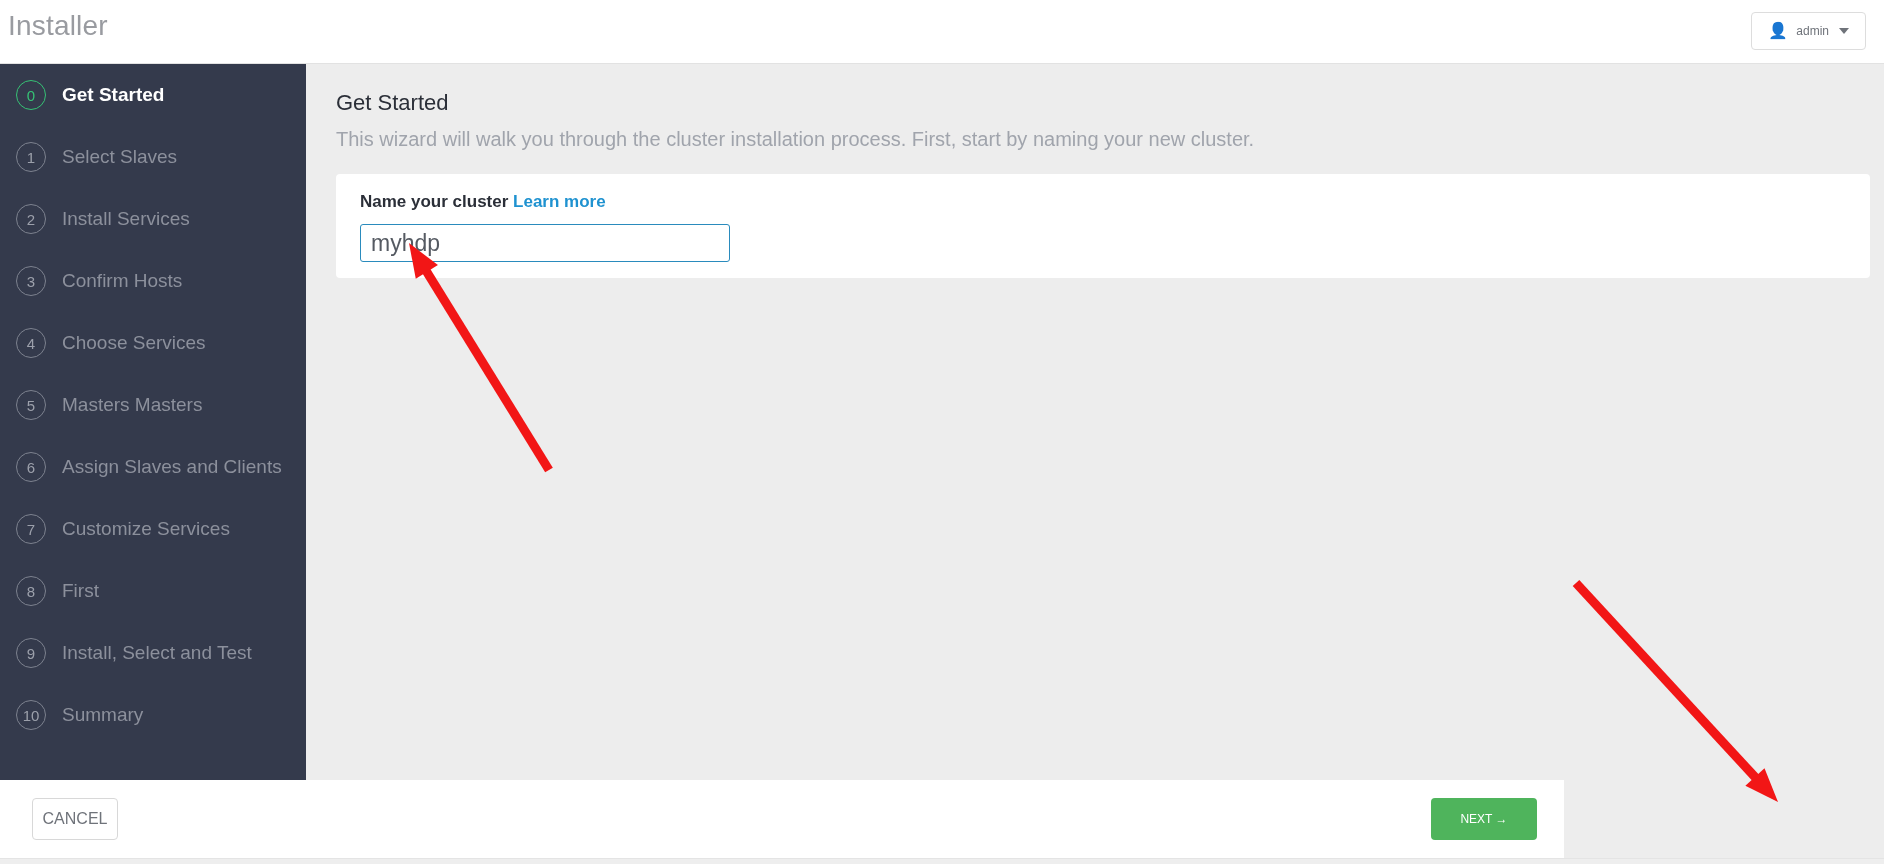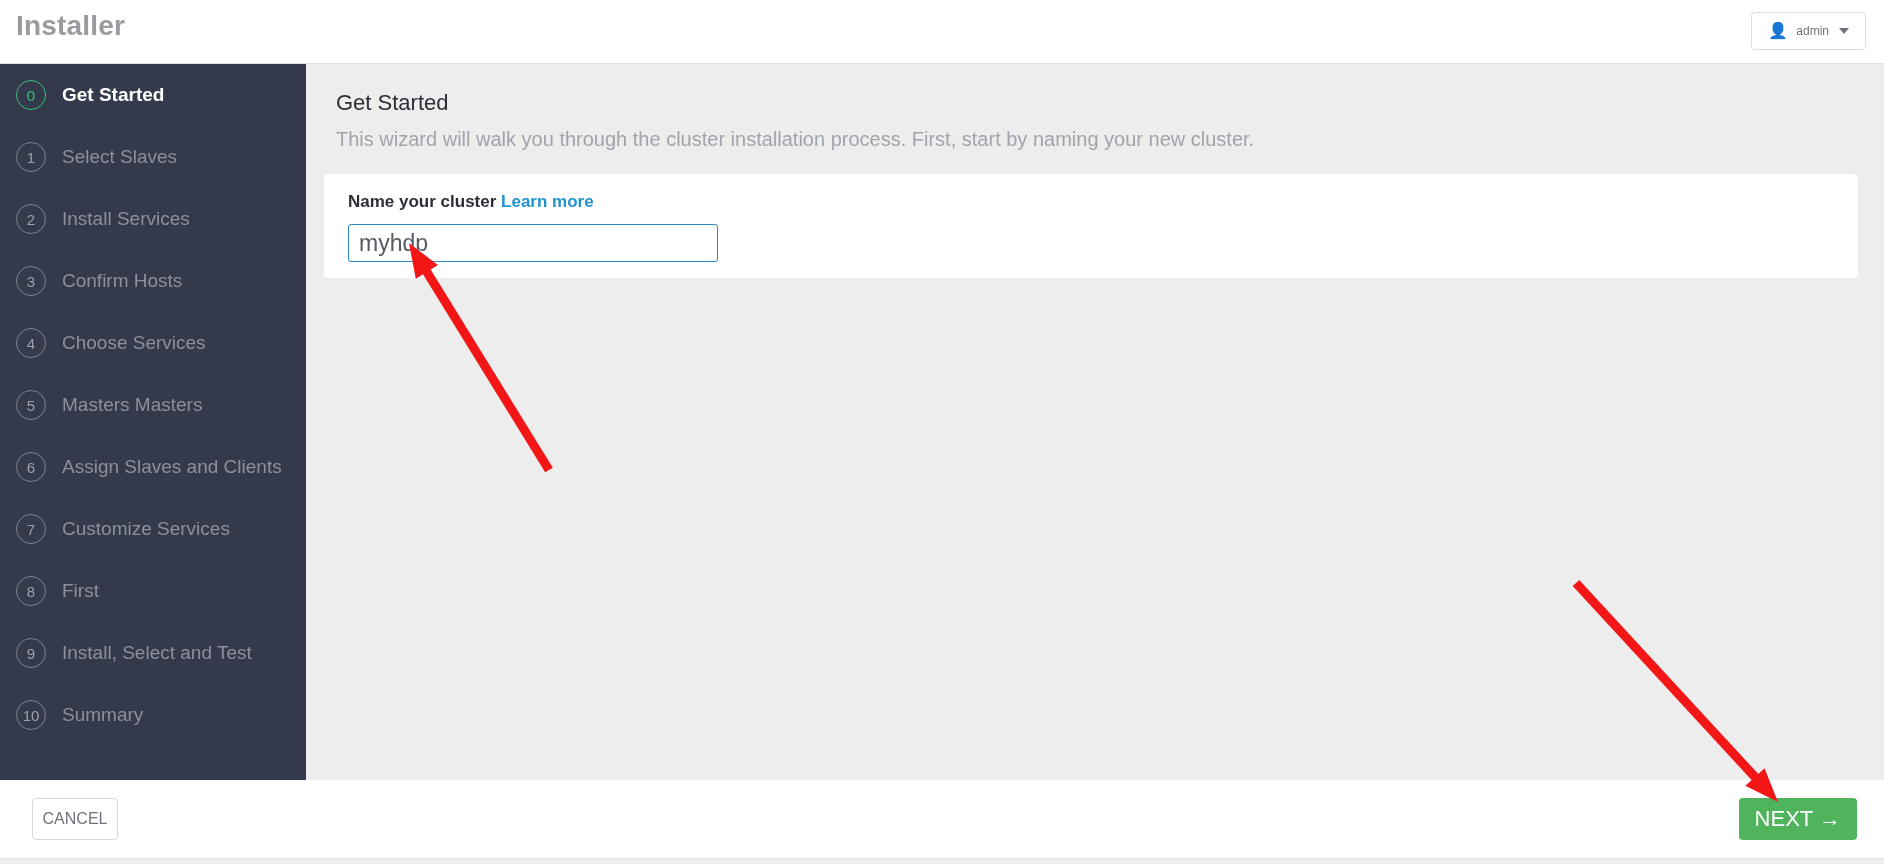--- a/index.html
+++ b/index.html
@@ -21,24 +21,24 @@
   .top-header {
     position: absolute;
     left: 0; top: 0;
     width: 1884px;
     height: 64px;
     background: #ffffff;
     border-bottom: 1px solid #e2e2e2;
   }
   .app-title {
     position: absolute;
-    left: 16px; top: 10px;
+    left: 8px; top: 10px;
     font-size: 28px;
     color: #999ba0;
-    font-weight: 700;
+    font-weight: 400;
     letter-spacing: 0.2px;
   }
   .user-menu {
     position: absolute;
     right: 18px; top: 12px;
     height: 38px;
     padding: 0 16px;
     border: 1px solid #dddddd;
     border-radius: 4px;
     background: #ffffff;
@@ -122,21 +122,21 @@
     font-weight: 400;
   }
   .page-subtitle {
     position: absolute;
     left: 30px; top: 64px;
     font-size: 20px;
     color: #a0a4ac;
   }
   .card {
     position: absolute;
-    left: 18px; top: 110px;
+    left: 30px; top: 110px;
     width: 1534px;
     height: 104px;
     background: #ffffff;
     border-radius: 4px;
   }
   .card-label {
     position: absolute;
     left: 24px; top: 18px;
     font-size: 17px;
     color: #2b2f38;
@@ -160,21 +160,21 @@
     font-size: 23px;
     color: #555a62;
     padding: 0 10px;
     outline: none;
   }
 
   
   .footer {
     position: absolute;
     left: 0; top: 780px;
-    width: 1884px;
+    width: 1564px;
     height: 78px;
     background: #ffffff;
   }
   .btn-cancel {
     position: absolute;
     left: 32px; top: 18px;
     width: 86px; height: 42px;
     background: #ffffff;
     border: 1px solid #d8d8d8;
     border-radius: 4px;
@@ -185,21 +185,21 @@
   }
   .btn-next {
     position: absolute;
     right: 27px; top: 18px;
     min-width: 106px;
     height: 42px;
     background: #4fb45c;
     border: none;
     border-radius: 4px;
     font-family: "Liberation Sans", sans-serif;
-    font-size: 22px;
+    font-size: 12px;
     color: #ffffff;
     cursor: pointer;
     padding: 8px 16px;
   }
   .bottom-strip {
     position: absolute;
     left: 0; top: 858px;
     width: 1884px;
     height: 6px;
     background: #eeeeee;

